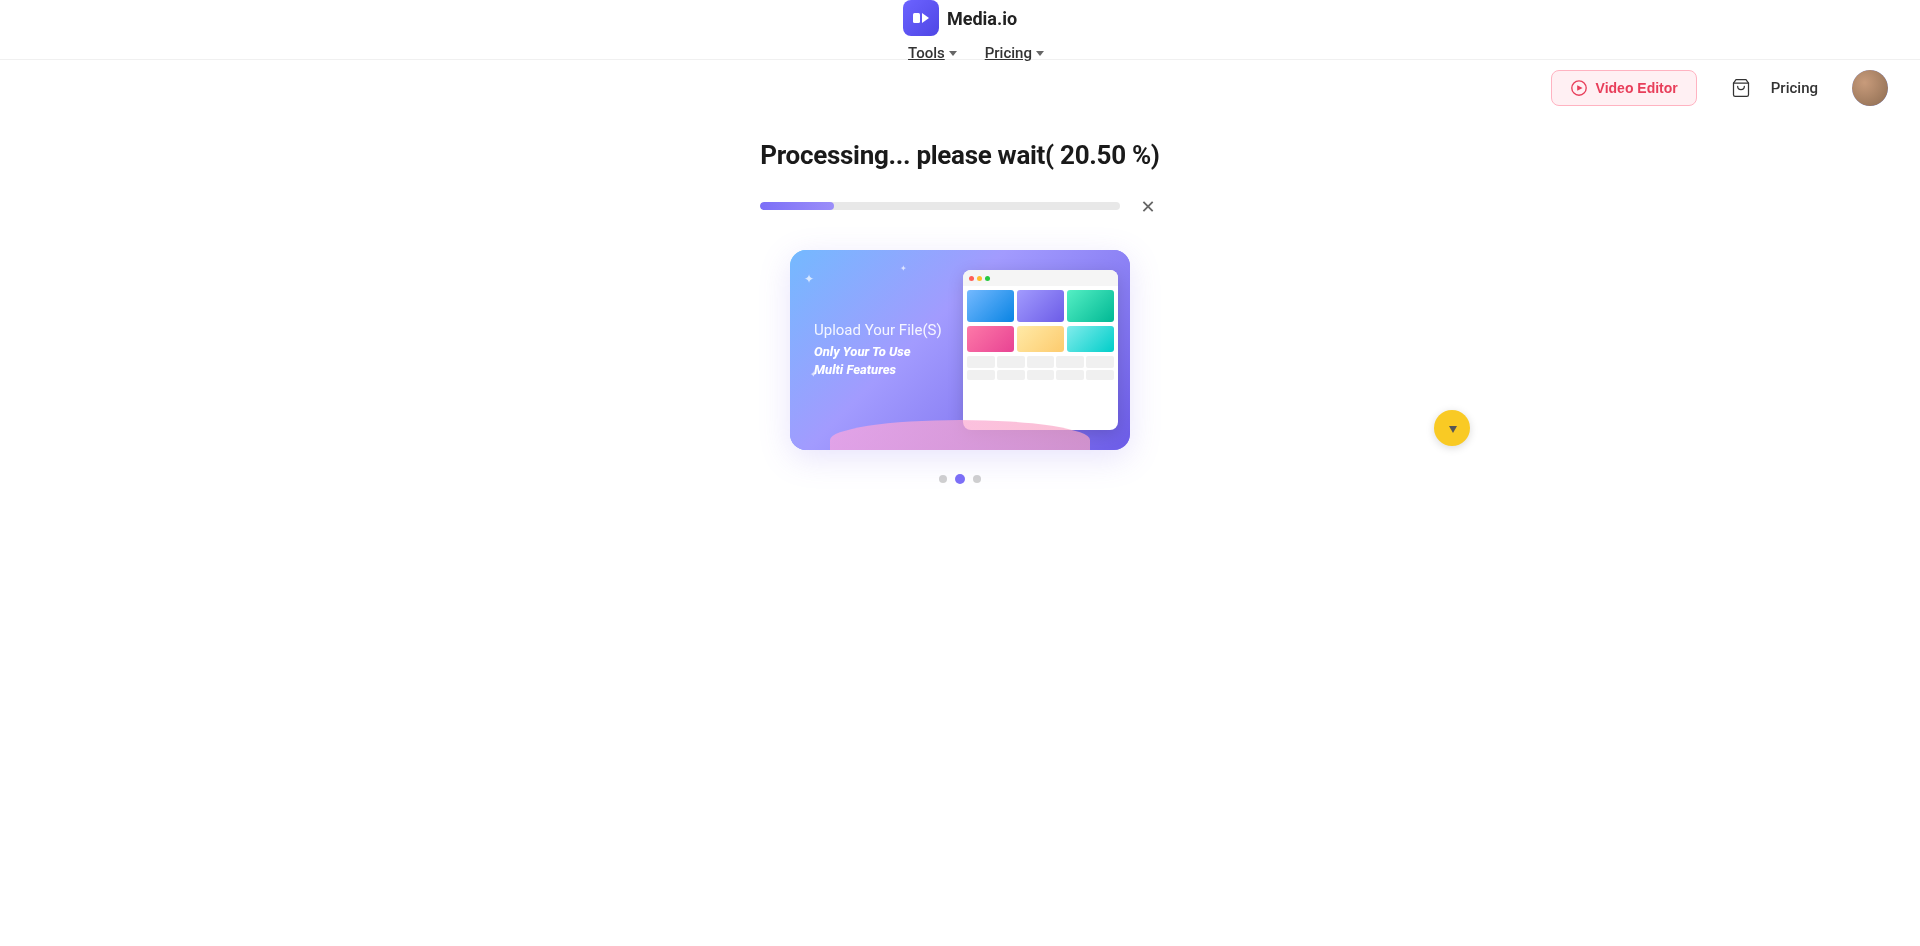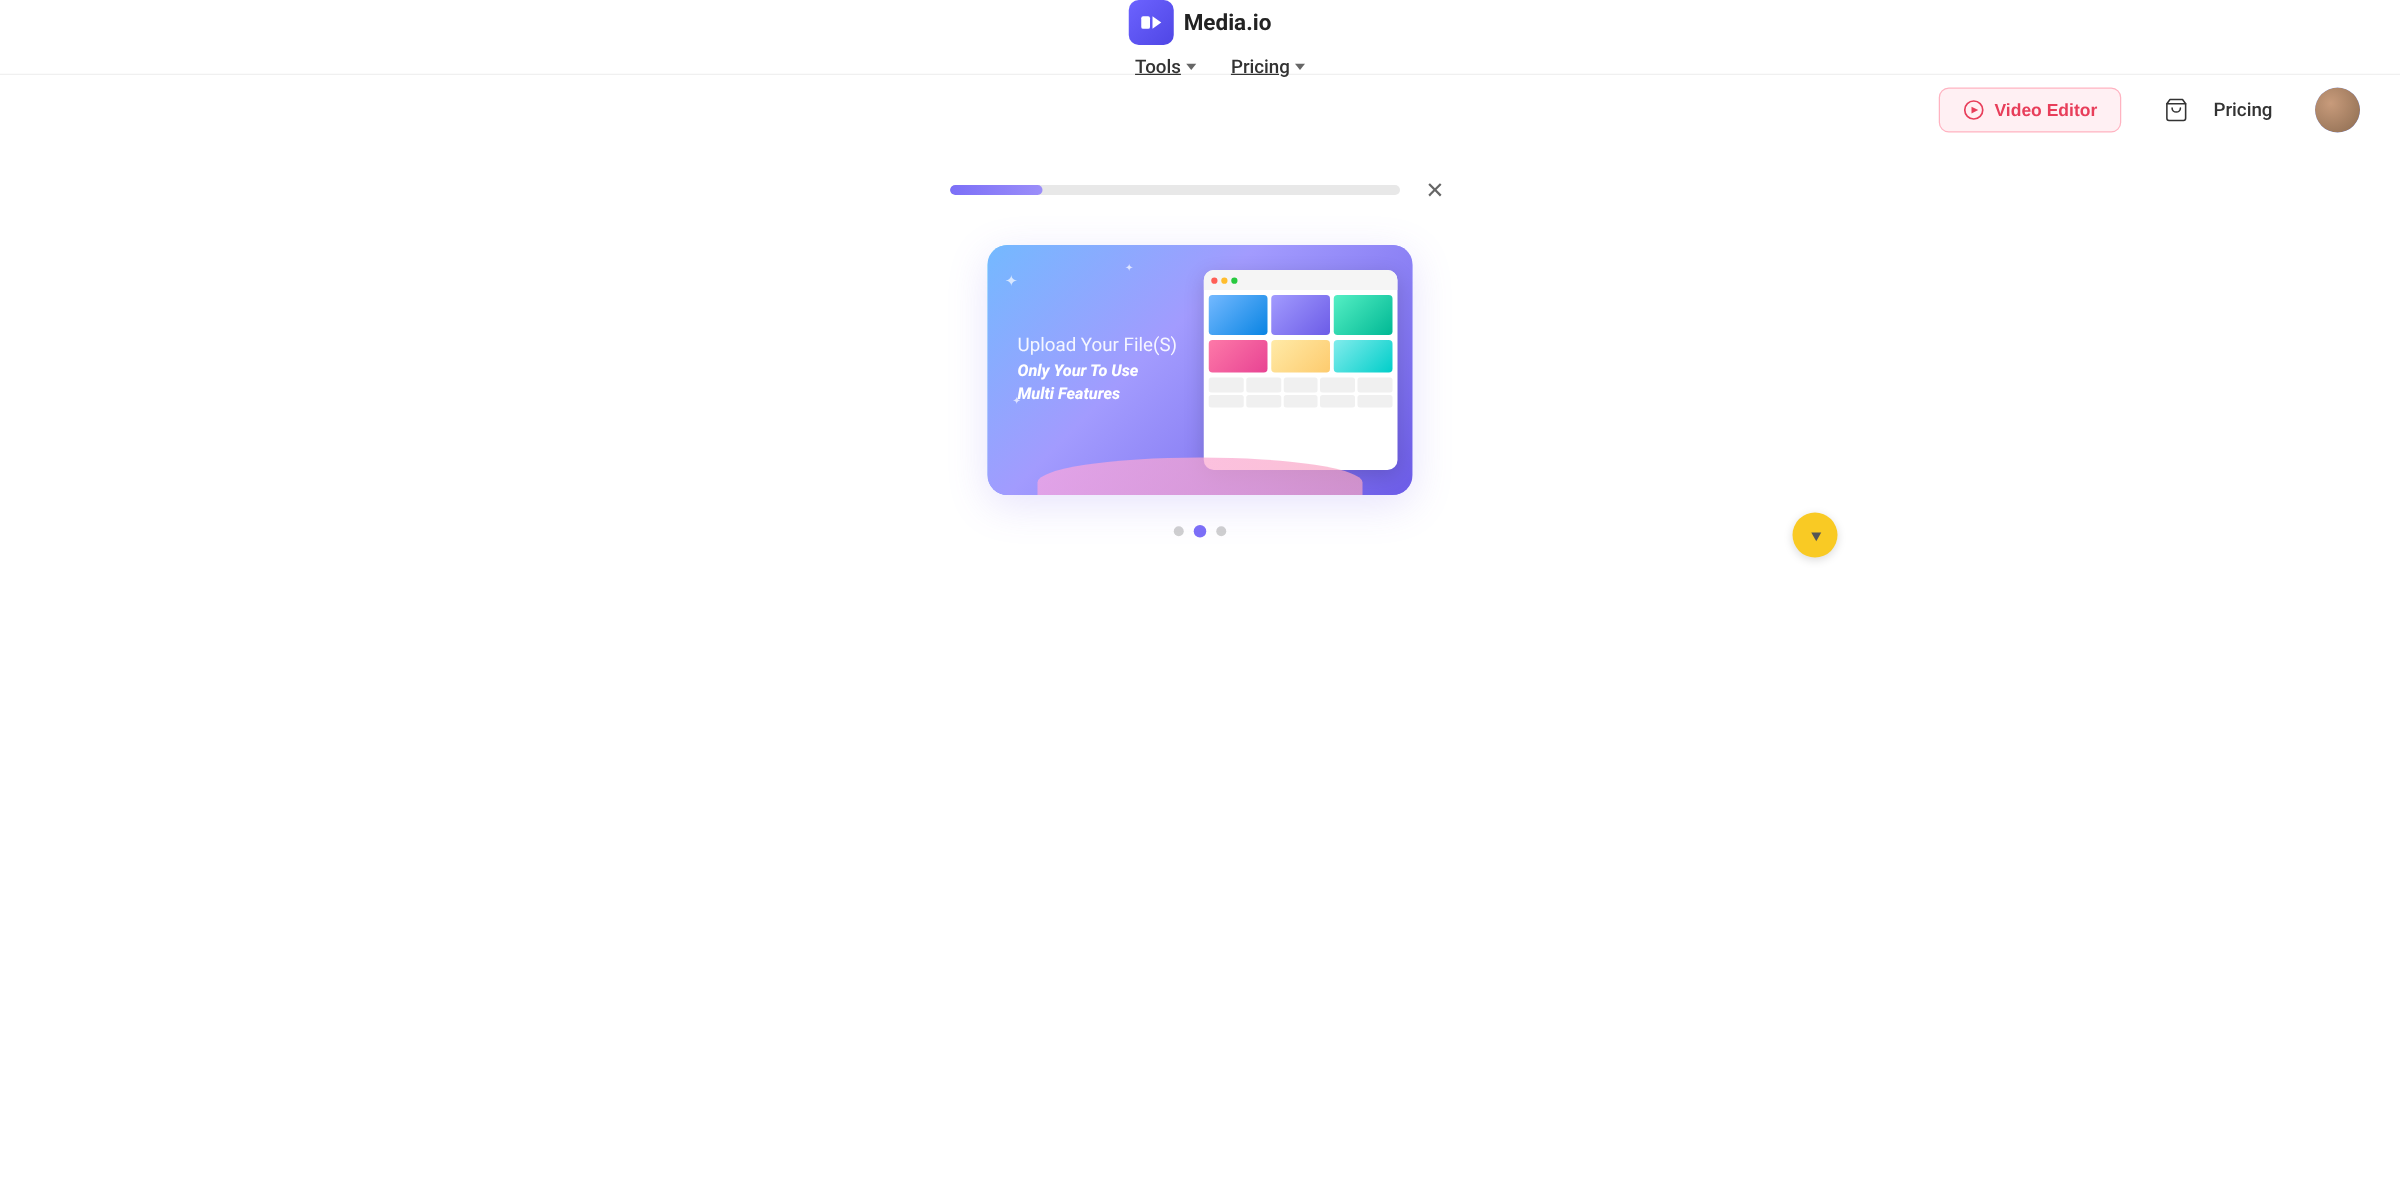--- a/index.html
+++ b/index.html
@@ -451,20 +451,21 @@
     </div>
 
     <div class="avatar">
       <div class="avatar-img"></div>
     </div>
   </div>
 </nav>
 
 <div class="main-content">
 
+  <h2 class="processing-title">Processing... please wait( 20.50 %)</h2>
 
   <div class="progress-container">
     <div class="progress-bar-wrapper">
       <div class="progress-bar-fill" style="width: 20.5%"></div>
     </div>
     <div class="close-btn">✕</div>
   </div>
 
   <div class="banner-container">
     <div class="banner-bg"></div>

